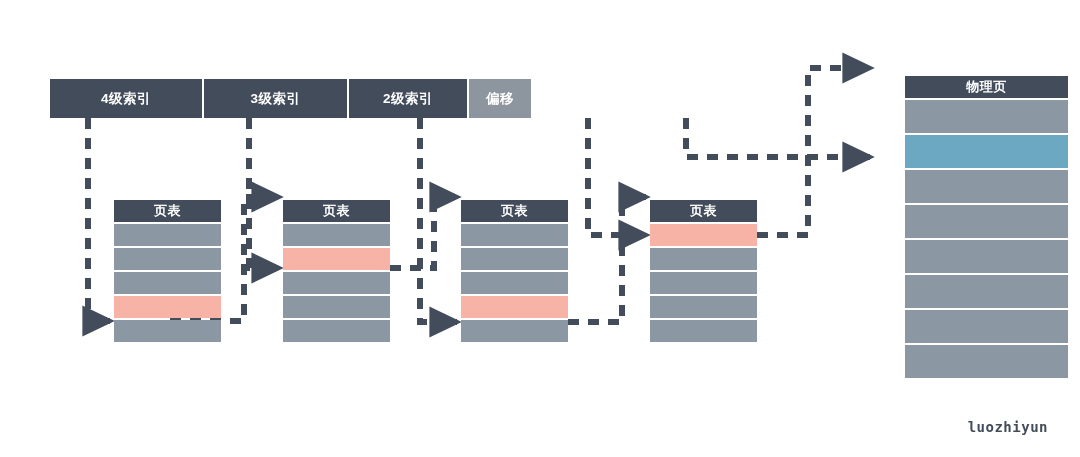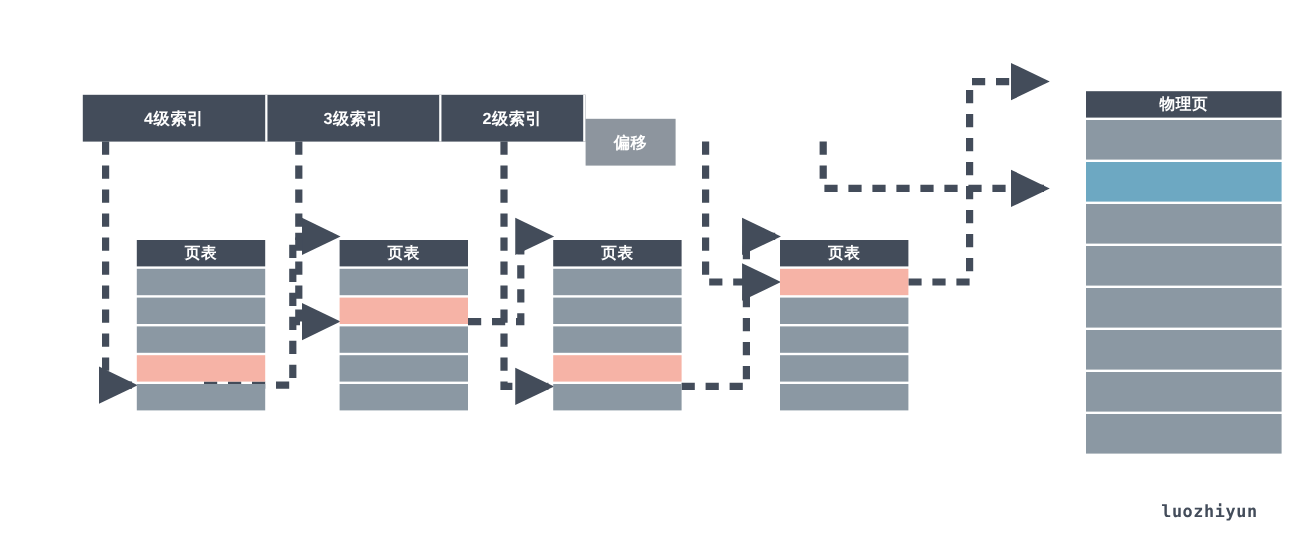--- a/index.html
+++ b/index.html
@@ -23,21 +23,21 @@
     left: 0;
     top: 0;
     width: 1080px;
     height: 457px;
     pointer-events: none;
   }
 
   
   .va-bar {
     position: absolute;
-    left: 69px;
+    left: 50px;
     top: 79px;
     height: 39px;
     display: flex;
     z-index: 3;
   }
   .va-seg {
     height: 39px;
     background: #434c5a;
     color: #ffffff;
     font-size: 13.5px;
@@ -112,21 +112,21 @@
         <polyline points="588,118 588,235 646,235" marker-end="url(#ah)"></polyline>
         <polyline points="757,235 808,235 808,68 870,68" marker-end="url(#ah)"></polyline>
         <polyline points="686,118 686,157 870,157" marker-end="url(#ah)"></polyline>
       </g>
   </svg>
 
   <div class="va-bar">
       <div class="va-seg" style="width: 154px;">4级索引</div>
       <div class="va-seg" style="width: 145px;">3级索引</div>
       <div class="va-seg" style="width: 120px;">2级索引</div>
-      <div class="va-seg offset" style="width: 75px; margin-top: 20px;">偏移</div>
+      <div class="va-seg offset" style="width: 62px;">偏移</div>
     </div>
 
   <div id="tables-layer">
       <div class="tbl" style="left: 114px; top: 200px; width: 107px;">
         <div class="tbl-head">页表</div>
         <div class="tbl-row" style="height: 22px;"></div>
         <div class="tbl-row" style="height: 22px;"></div>
         <div class="tbl-row" style="height: 22px;"></div>
         <div class="tbl-row pink" style="height: 22px;"></div>
         <div class="tbl-row" style="height: 22px;"></div>

